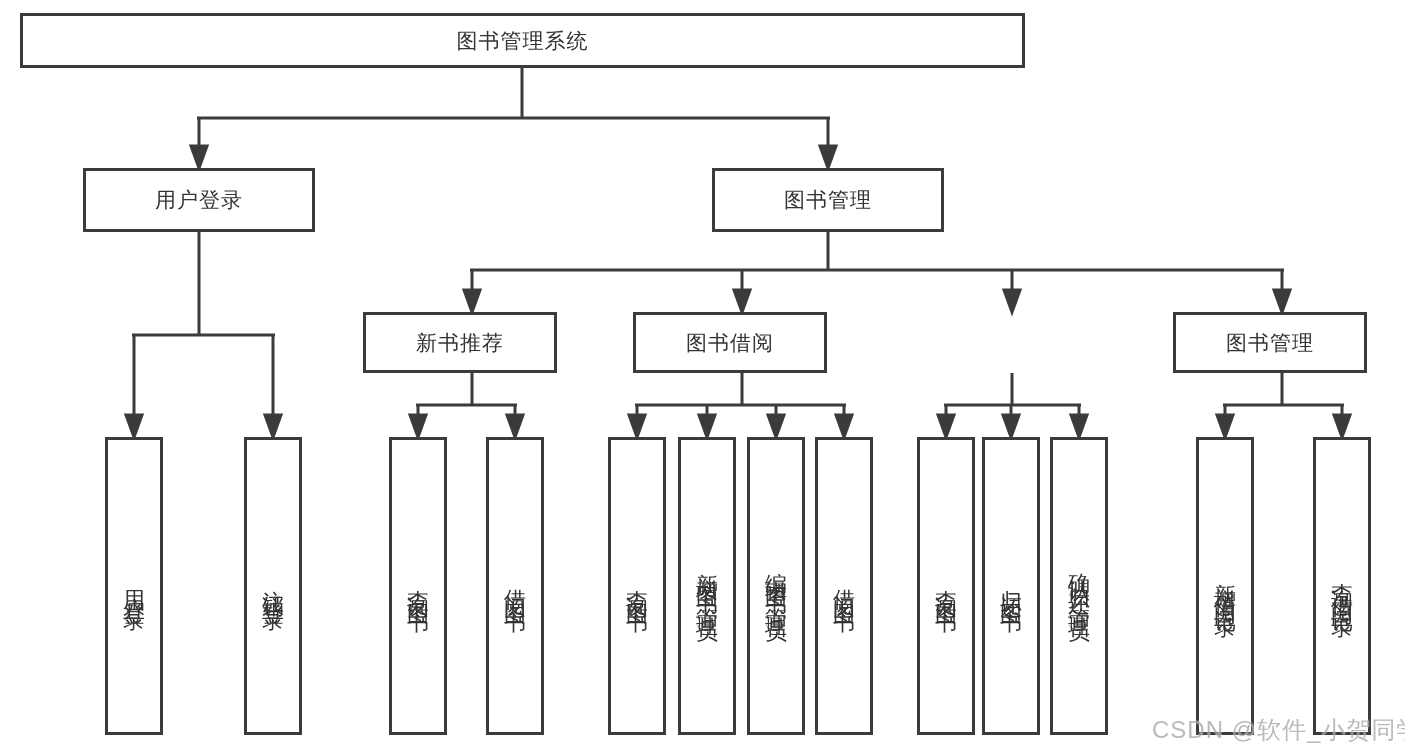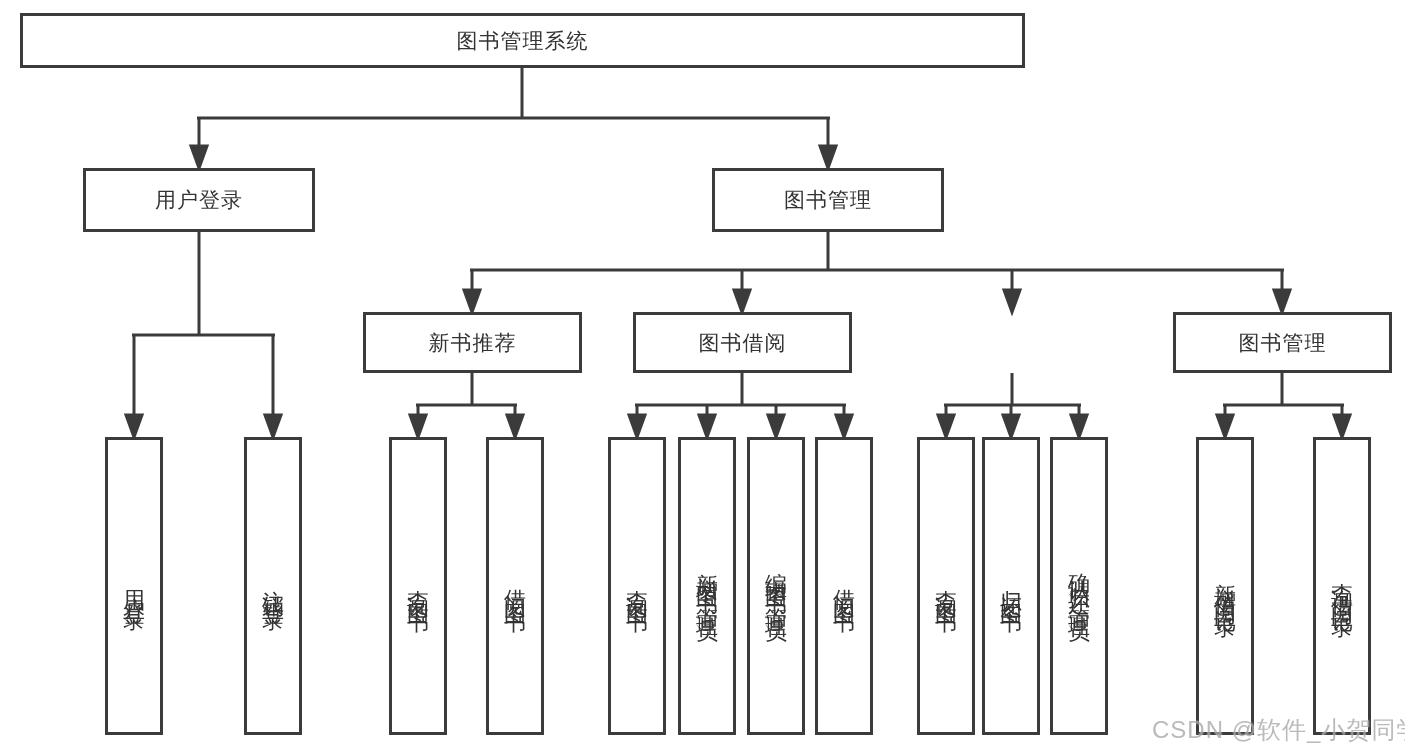--- a/index.html
+++ b/index.html
@@ -26,21 +26,21 @@
     justify-content: center;
   }
   .box.h span {
     font-size: 21px;
     color: #333333;
     letter-spacing: 1px;
     white-space: nowrap;
   }
   .root { left: 20px; top: 13px; width: 1005px; height: 55px; }
   .lvl2 { top: 168px; width: 232px; height: 64px; }
-  .lvl3 { top: 312px; width: 219px; height: 61px; }
+  .lvl3 { top: 312px; width: 194px; height: 61px; }
   .leaf { top: 437px; width: 58px; height: 298px; }
   .leaf span {
     writing-mode: vertical-rl;
     text-orientation: mixed;
     font-size: 22px;
     letter-spacing: 7px;
     line-height: 1;
     color: #333333;
   }
   #watermark {

